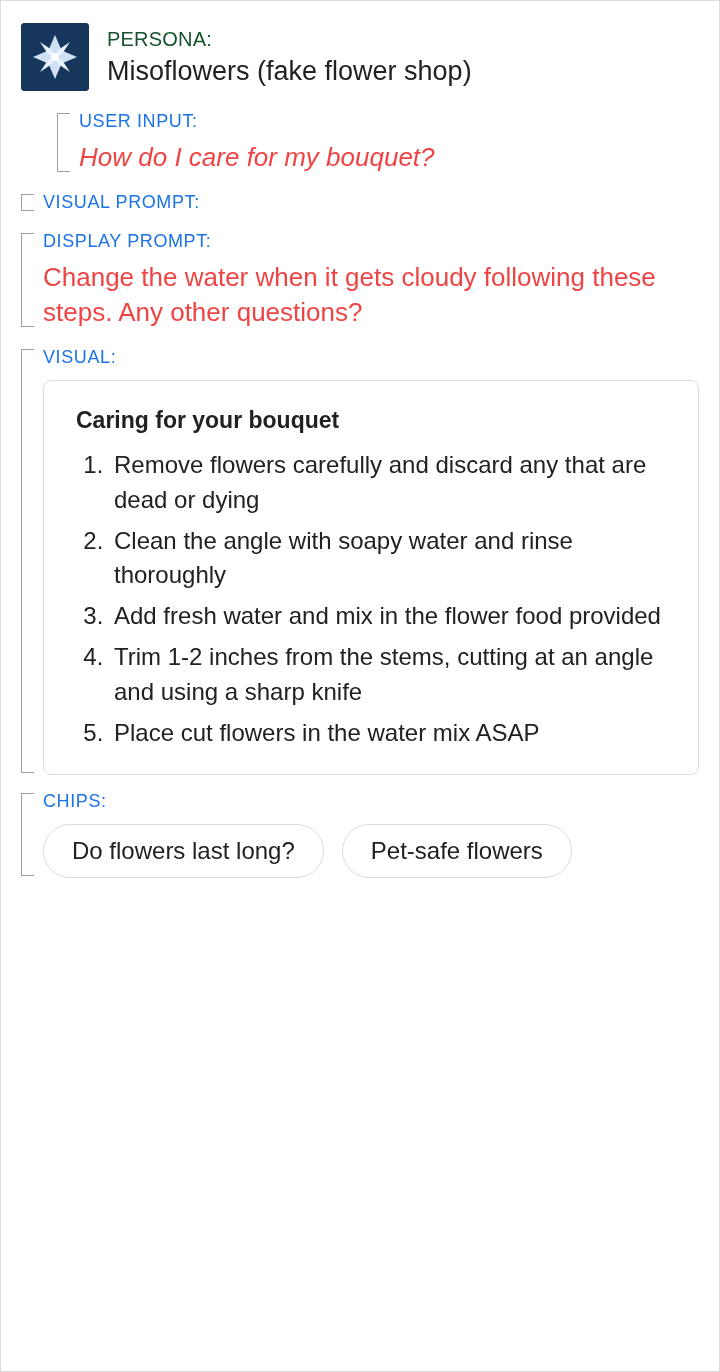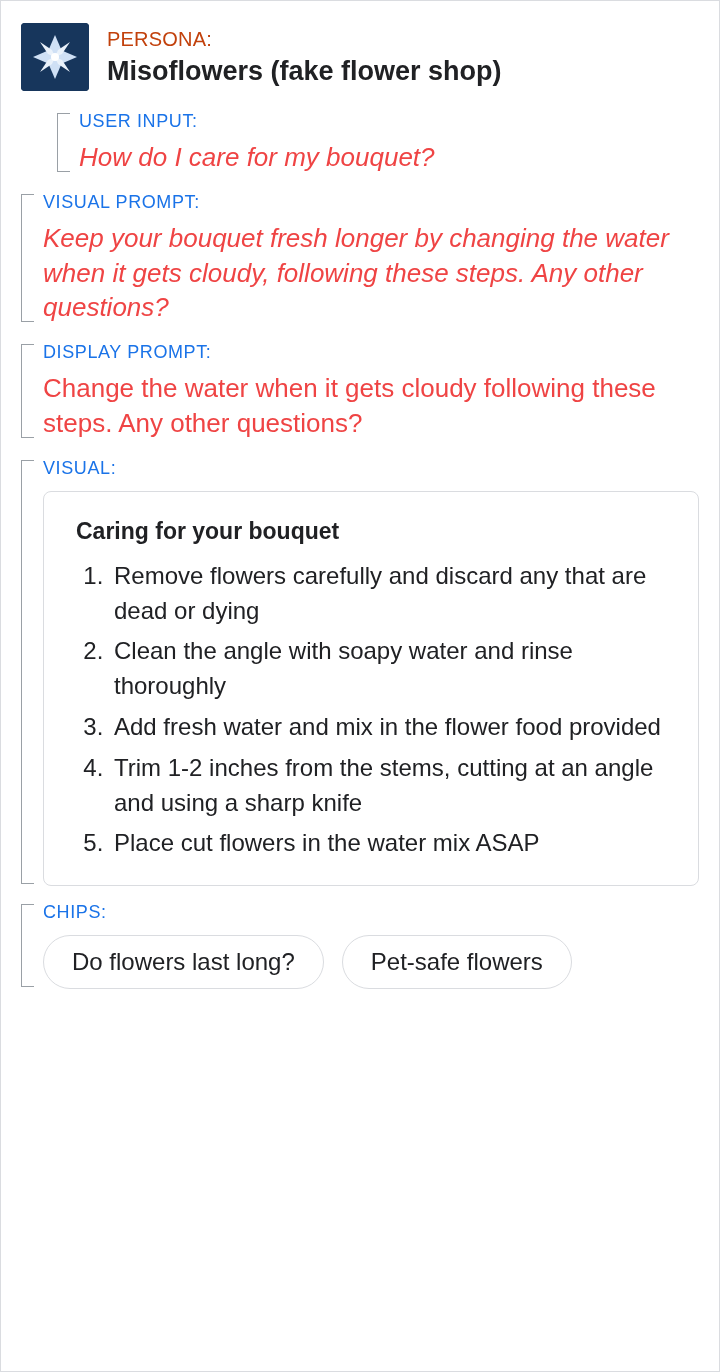--- a/index.html
+++ b/index.html
@@ -39,30 +39,29 @@
     flex: 0 0 auto;
     position: relative;
     overflow: hidden;
   }
   .persona-logo svg { display: block; }
   .persona-text {
     padding-top: 4px;
   }
   .persona-label {
     font-size: 20px;
-    color: #c2410c;
+    color: #14532d;
     letter-spacing: .2px;
     line-height: 1.2;
     margin-bottom: 4px;
   }
   .persona-name {
     font-size: 27px;
     color: #202124;
     line-height: 1.25;
-    font-weight: bold;
   }
 
   
   .section {
     position: relative;
     padding-left: 22px;
     margin-bottom: 16px;
   }
   .section::before {
     content: "";
@@ -167,21 +166,20 @@
     </div>
   </div>
 
   <div class="section sec-user">
     <div class="section-label">USER INPUT:</div>
     <div class="section-body italic">How do I care for my bouquet?</div>
   </div>
 
   <div class="section sec-spoken">
     <div class="section-label">VISUAL PROMPT:</div>
-    <div class="section-body italic">Keep your bouquet fresh longer by changing the water when it gets cloudy, following these steps. Any other questions?</div>
   </div>
 
   <div class="section sec-display">
     <div class="section-label">DISPLAY PROMPT:</div>
     <div class="section-body">Change the water when it gets cloudy following these steps. Any other questions?</div>
   </div>
 
   <div class="section sec-visual">
     <div class="section-label">VISUAL:</div>
     <div class="card">

